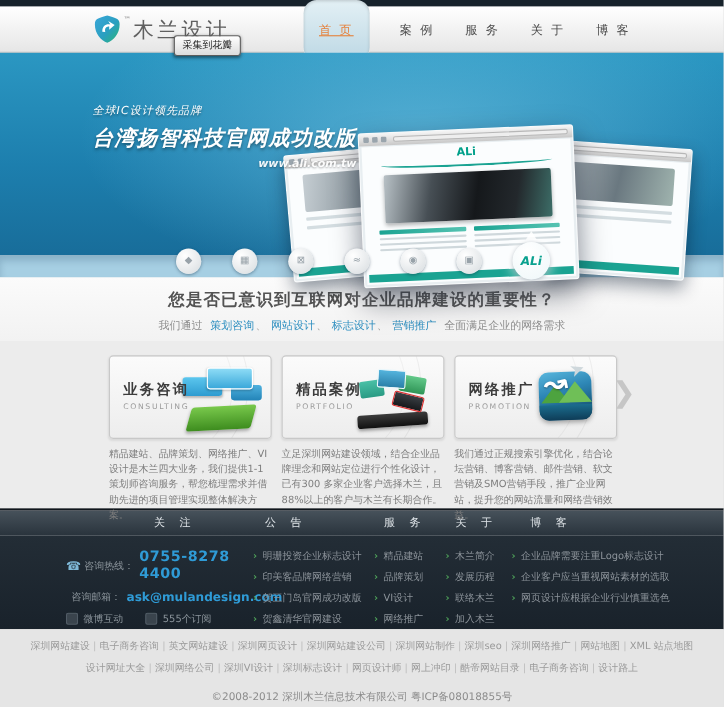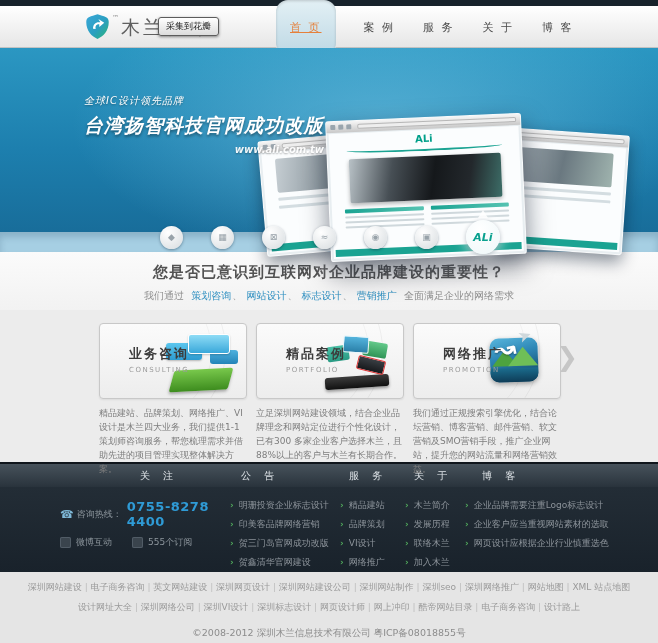--- a/index.html
+++ b/index.html
@@ -9,21 +9,21 @@
   
   .topbar { height:6px; background:#17222b; }
   .header { position:relative; height:42px; background:linear-gradient(#ffffff,#e6e6e6); border-bottom:1px solid #c2c2c2; }
   .logo { position:absolute; left:84px; top:7px; display:flex; align-items:flex-start; cursor:pointer; }
   .logo svg { width:27px; height:27px; }
   .logo .tm { font-size:7px; color:#8a8a8a; margin:1px 2px 0 1px; }
   .logo-text { font-size:19px; color:#606060; letter-spacing:3px; margin-top:2px; }
   .nav { position:absolute; left:262px; top:0; height:42px; display:flex; align-items:center; }
   .nav-item { font-size:11px; color:#4a4a4a; letter-spacing:2px; margin:0 14px; cursor:pointer; white-space:nowrap; }
   .nav-item.active { background:linear-gradient(#e3f0f5,#bdd8e4); color:#e5803b; border-radius:12px; padding:20px 14px; box-shadow:inset 0 1px 3px rgba(0,0,0,.18), 0 1px 0 rgba(255,255,255,.9);text-decoration:underline; }
-  .pin-tooltip { position:absolute; left:158px; top:17px; z-index:20; font-size:9px; color:#222; background:linear-gradient(#ffffff,#dcdcdc); border:1px solid #5c5c5c; border-radius:3px; padding:2px 7px; box-shadow:0 1px 3px rgba(0,0,0,.45); cursor:pointer; }
+  .pin-tooltip { position:absolute; left:158px; top:32px; z-index:20; font-size:9px; color:#222; background:linear-gradient(#ffffff,#dcdcdc); border:1px solid #5c5c5c; border-radius:3px; padding:2px 7px; box-shadow:0 1px 3px rgba(0,0,0,.45); cursor:pointer; }
 
   
   .banner { position:relative; height:184px;
     background:
       radial-gradient(ellipse 430px 190px at 58% 42%, rgba(125,205,235,.55), rgba(125,205,235,0) 72%),
       linear-gradient(180deg,#2b97c2 0%, #1d7fae 55%, #186d9a 100%); }
   .banner-copy { position:absolute; left:84px; top:46px; color:#fff; font-style:italic; z-index:3; }
   .banner-tagline { font-size:10px; letter-spacing:1px; text-shadow:0 1px 2px rgba(0,0,0,.35); }
   .banner-title { font-size:19px; font-weight:bold; letter-spacing:1px; margin-top:5px; text-shadow:0 2px 3px rgba(0,0,0,.4); }
   .banner-url { font-size:10px; font-weight:bold; text-align:right; margin-top:5px; opacity:.92; text-shadow:0 1px 2px rgba(0,0,0,.35); }
@@ -69,21 +69,21 @@
   .intro-sub .sep { color:#9a9a9a; }
   .intro-sub .pre { margin-right:3px; }
   .intro-sub .suf { margin-left:3px; }
 
   
   .cards { position:relative; height:152px; background:#ececec; padding:13px 0 0 99px; display:flex; gap:9px; }
   .card { width:148px; cursor:pointer; }
   .card-visual { position:relative; height:76px; background:linear-gradient(#fbfbfb,#ededed); border:1px solid #c8c8c8; border-radius:4px; overflow:hidden; box-shadow:0 1px 2px rgba(0,0,0,.08); }
   .card-visual::before { content:""; position:absolute; left:-46px; top:-60px; width:170px; height:170px; border:1px solid rgba(0,0,0,.05); border-radius:50%; }
   .card-visual::after { content:""; position:absolute; left:-30px; top:-44px; width:140px; height:140px; border:1px solid rgba(0,0,0,.04); border-radius:50%; }
-  .card-label { position:absolute; left:12px; top:21px; z-index:2;margin-left:17px; }
+  .card-label { position:absolute; left:12px; top:21px; z-index:2; }
   .card-title { font-size:13px; font-weight:bold; color:#3c3c3c; letter-spacing:2px; }
   .card-sub { font-size:7px; color:#9b9b9b; letter-spacing:1.5px; margin-top:3px; }
   .card-desc { font-size:9px; color:#7d7d7d; line-height:1.55; margin-top:8px; }
   .viz { position:absolute; right:6px; top:6px; width:76px; height:64px; z-index:1; }
   
   .v1-base { position:absolute; left:8px; bottom:3px; width:58px; height:22px; border-radius:3px;
     background:linear-gradient(#79c94c,#3d8c1e); transform:skewX(-18deg) rotate(-3deg); box-shadow:0 2px 3px rgba(0,0,0,.3); }
   .v1-b1 { position:absolute; left:2px; top:13px; width:36px; height:17px; border-radius:3px;
     background:linear-gradient(#5bc6ee,#2d9bd0); box-shadow:0 1px 2px rgba(0,0,0,.25); }
   .v1-b2 { position:absolute; left:24px; top:4px; width:42px; height:20px; border-radius:3px;
@@ -342,20 +342,25 @@
   </div>
 
   <div class="f-body">
     <div class="f-cols" style="width:100%">
       <div class="c1">
         <div class="crow">
           <span class="ic-phone">☎</span>
           <span class="clabel">咨询热线：</span>
           <span class="cphone">0755-8278 4400</span>
         </div>
+        <div class="crow">
+          <span class="ic-mail"></span>
+          <span class="clabel">咨询邮箱：</span>
+          <span class="cmail">ask@mulandesign.com</span>
+        </div>
         <div class="social">
           <span class="sitem">
               <i class="ic-sq"></i>
               <span>微博互动</span>
             </span>
           <span class="sitem">
               <i class="ic-sq"></i>
               <span>555个订阅</span>
             </span>
         </div>

